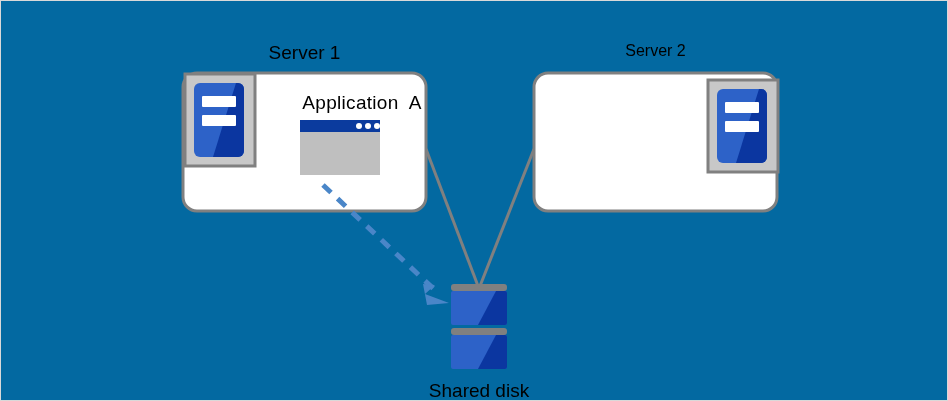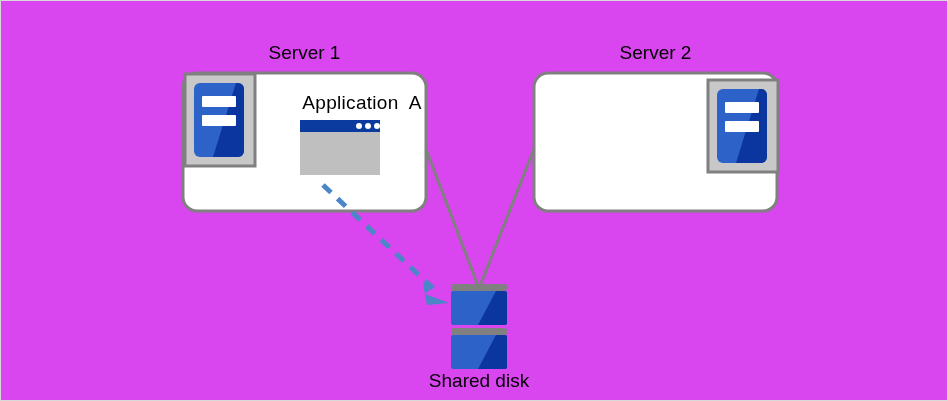--- a/index.html
+++ b/index.html
@@ -7,21 +7,21 @@
     padding: 0;
     background: #ffffff;
   }
   body {
     font-family: "Liberation Sans", sans-serif;
   }
   #canvas {
     position: relative;
     width: 948px;
     height: 401px;
-    background: #d946ef;
+    background: #0369a1;
     border: 1px solid #d9d9d9;
     box-sizing: border-box;
     overflow: hidden;
   }
   #diagram-svg {
     position: absolute;
     left: 0;
     top: 0;
     width: 948px;
     height: 401px;
@@ -39,33 +39,33 @@
     top: 42px;
     width: 243px;
     text-align: center;
     font-size: 19px;
   }
   #server2-title {
     left: 533px;
     top: 42px;
     width: 243px;
     text-align: center;
-    font-size: 19px;
+    font-size: 16px;
   }
   #app-a-label {
     left: 276px;
     top: 92px;
     width: 170px;
     text-align: center;
     font-size: 19px;
     letter-spacing: 0.3px;
   }
   #shared-disk-label {
     left: 388px;
-    top: 370px;
+    top: 380px;
     width: 180px;
     text-align: center;
     font-size: 19px;
   }
 </style>
 </head>
 <body>
 
 <div id="canvas">
 

